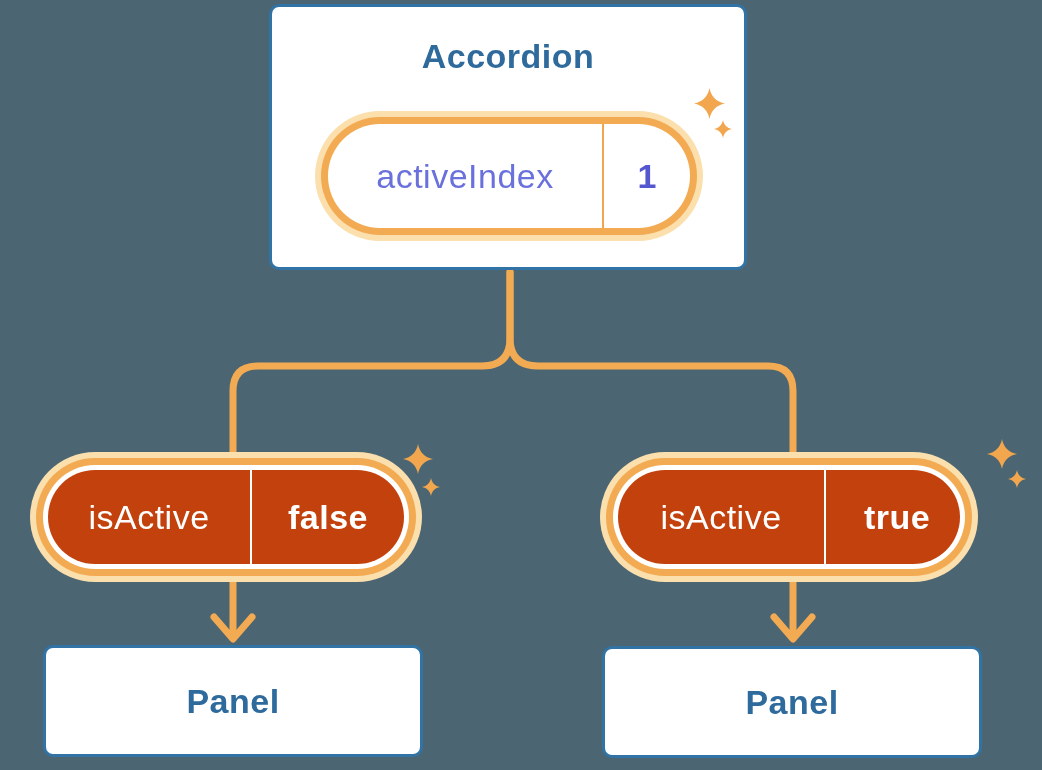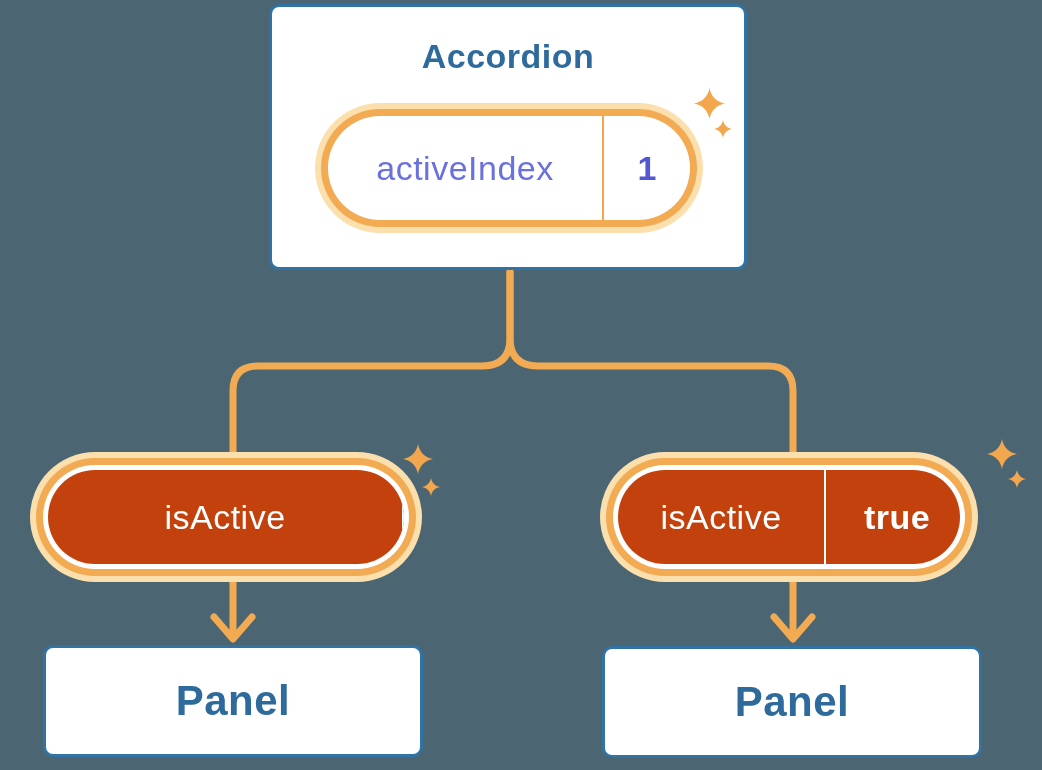--- a/index.html
+++ b/index.html
@@ -38,21 +38,21 @@
     text-align:center;
     font-size:34px;
     font-weight:600;
     letter-spacing:.5px;
     color:#2E6B9C;
   }
   .panel-card{
     display:flex;
     align-items:center;
     justify-content:center;
-    font-size:42px;
+    font-size:34px;
     font-weight:600;
     letter-spacing:.5px;
     color:#2E6B9C;
   }
   .pill{
     position:absolute;
     z-index:3;
   }
   .ring{
     position:absolute;
@@ -103,21 +103,21 @@
   <svg class="connectors" width="1042" height="770" viewBox="0 0 1042 770">
     <path class="line" d="M510 272 V338 Q510 366 482 366 H258 Q233 366 233 391 V634"></path>
     <path class="line" d="M510 272 V338 Q510 366 538 366 H768 Q793 366 793 391 V634"></path>
     <path class="line" d="M214 617 L233 639 L252 617"></path>
     <path class="line" d="M774 617 L793 639 L812 617"></path>
   </svg>
 
   <div class="card" style="left:269px;top:4px;width:478px;height:266px;">
     <div class="card-title" style="top:30px;">Accordion</div>
 
-    <div class="pill" style="left:43px;top:96px;width:388px;height:130px;">
+    <div class="pill" style="left:43px;top:104px;width:388px;height:130px;">
       <div class="ring cream"></div>
       <div class="ring orange"></div>
       <div class="core white-core">
         <div class="cell grow name-indigo">activeIndex</div>
         <div class="vdiv orange"></div>
         <div class="cell value-indigo" style="width:86px;">1</div>
       </div>
     </div>
   </div>
 
@@ -132,20 +132,21 @@
       </svg>
   </div>
 
   <div class="pill" style="left:30px;top:452px;width:392px;height:130px;">
     <div class="ring cream"></div>
     <div class="ring orange"></div>
     <div class="ring white"></div>
     <div class="core purple-core">
       <div class="cell grow name-white">isActive</div>
       <div class="vdiv white"></div>
+      <div class="cell value-white" style="width:152px;">false</div>
     </div>
   </div>
   <div class="sparkle" style="left:403px;top:444px;">
     <svg width="30" height="30" viewBox="0 0 32 32">
         <path fill="#F2A64D" d="M16 0C17.6 8.8 23.2 14.4 32 16C23.2 17.6 17.6 23.2 16 32C14.4 23.2 8.8 17.6 0 16C8.8 14.4 14.4 8.8 16 0Z"></path>
       </svg>
   </div>
   <div class="sparkle" style="left:422px;top:478px;">
     <svg width="18" height="18" viewBox="0 0 32 32">
         <path fill="#F2A64D" d="M16 0C17.6 8.8 23.2 14.4 32 16C23.2 17.6 17.6 23.2 16 32C14.4 23.2 8.8 17.6 0 16C8.8 14.4 14.4 8.8 16 0Z"></path>

